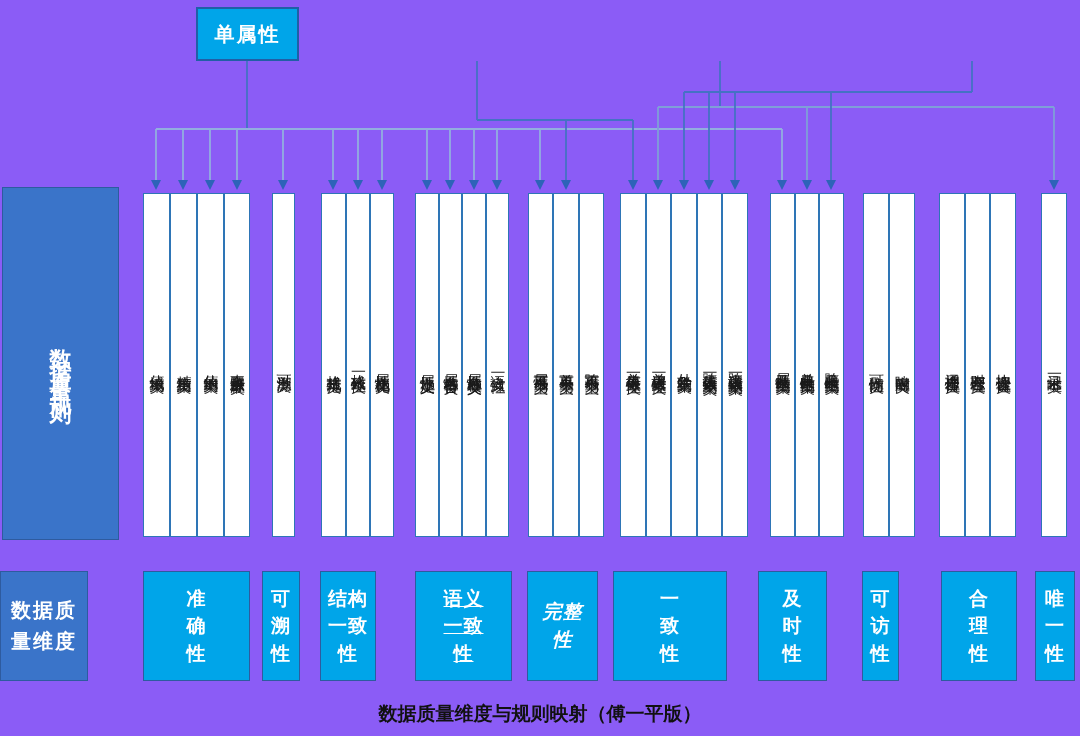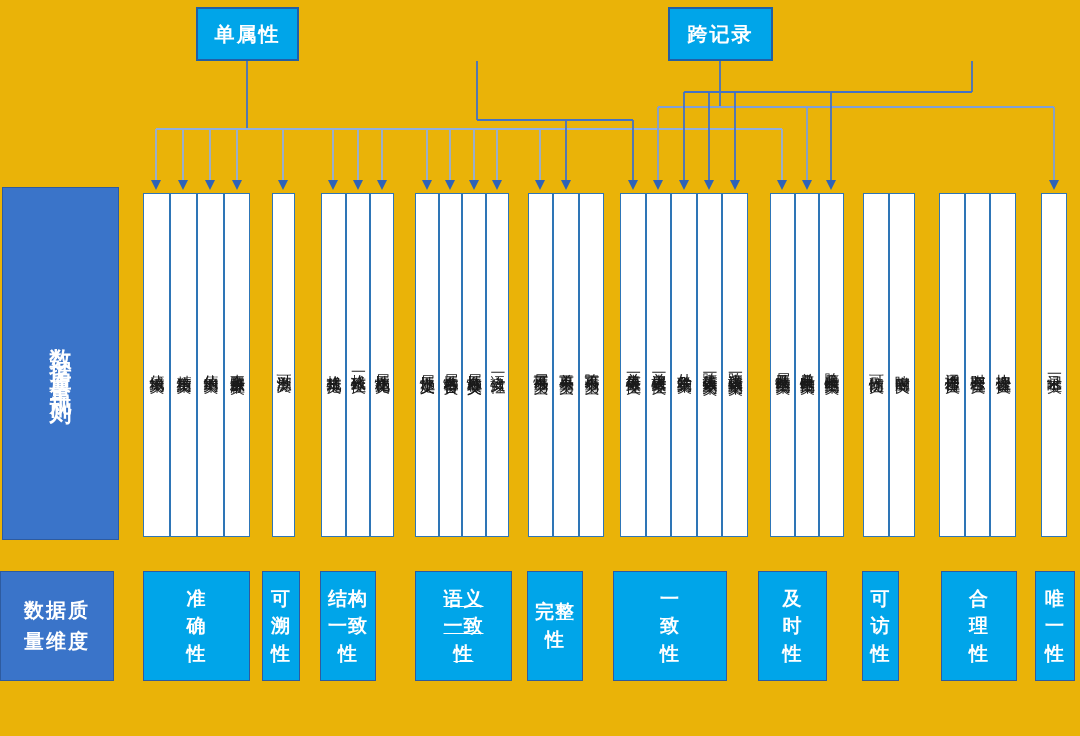--- a/index.html
+++ b/index.html
@@ -1,17 +1,17 @@
 <!DOCTYPE html>
 <html><head>
 <meta charset="utf-8">
 <style>
   html,body{margin:0;padding:0;background:#fff;}
   .stage{
-    position:relative;width:1080px;height:736px;background:#eab308;overflow:hidden;
+    position:relative;width:1080px;height:736px;background:#8b5cf6;overflow:hidden;
     font-family:"DejaVu Sans","Liberation Sans",sans-serif;
   }
   .wires{position:absolute;left:0;top:0;pointer-events:none;}
   .catbox{
     position:absolute;top:7px;height:54px;box-sizing:border-box;
     background:#00A5E9;border:2px solid #215FA6;
     display:flex;align-items:center;justify-content:center;
     color:#fff;font-size:20px;font-weight:600;letter-spacing:2px;
   }
   .panel{
@@ -99,28 +99,25 @@
       <line x1="684" y1="92" x2="684" y2="187" marker-end="url(#arw)"></line>
       <line x1="709" y1="92" x2="709" y2="187" marker-end="url(#arw)"></line>
       <line x1="735" y1="92" x2="735" y2="187" marker-end="url(#arw)"></line>
       <line x1="831" y1="92" x2="831" y2="187" marker-end="url(#arw)"></line>
     </g>
   </svg>
 
   <div class="catbox" style="left:196px;width:103px;">
       <span>单属性</span>
     </div>
-  <div class="catbox" style="left:668px;width:105px;">
-      <span>跨记录</span>
-    </div>
 
   <div class="panel" style="left:2px;top:187px;width:117px;height:353px;">
     <span class="vtext">数据质量规则</span>
   </div>
-  <div class="panel" style="left:0px;top:571px;width:114px;height:110px;">
+  <div class="panel" style="left:0px;top:571px;width:88px;height:110px;">
     <span class="htext">数据质
 量维度</span>
   </div>
 
   <div class="rulecol" style="left:143px;width:27px;">
       <span>值域约束类</span>
     </div>
   <div class="rulecol" style="left:170px;width:27px;">
       <span>精度约束类</span>
     </div>
@@ -220,31 +217,32 @@
 性</div>
   <div class="dimbox" style="left:262px;width:38px;">可
 溯
 性</div>
   <div class="dimbox" style="left:320px;width:56px;">结构
 一致
 性</div>
   <div class="dimbox" style="left:415px;width:97px;text-decoration:underline;">语义
 一致
 性</div>
-  <div class="dimbox" style="left:527px;width:56px;">完整
+  <div class="dimbox" style="left:527px;width:71px;font-style:italic;">完整
 性</div>
   <div class="dimbox" style="left:613px;width:114px;">一
 致
 性</div>
   <div class="dimbox" style="left:758px;width:69px;">及
 时
 性</div>
   <div class="dimbox" style="left:862px;width:37px;">可
 访
 性</div>
   <div class="dimbox" style="left:941px;width:76px;">合
 理
 性</div>
   <div class="dimbox" style="left:1035px;width:40px;">唯
 一
 性</div>
 
+  <div class="caption">数据质量维度与规则映射（傅一平版）</div>
 </div>
 
 </body></html>

